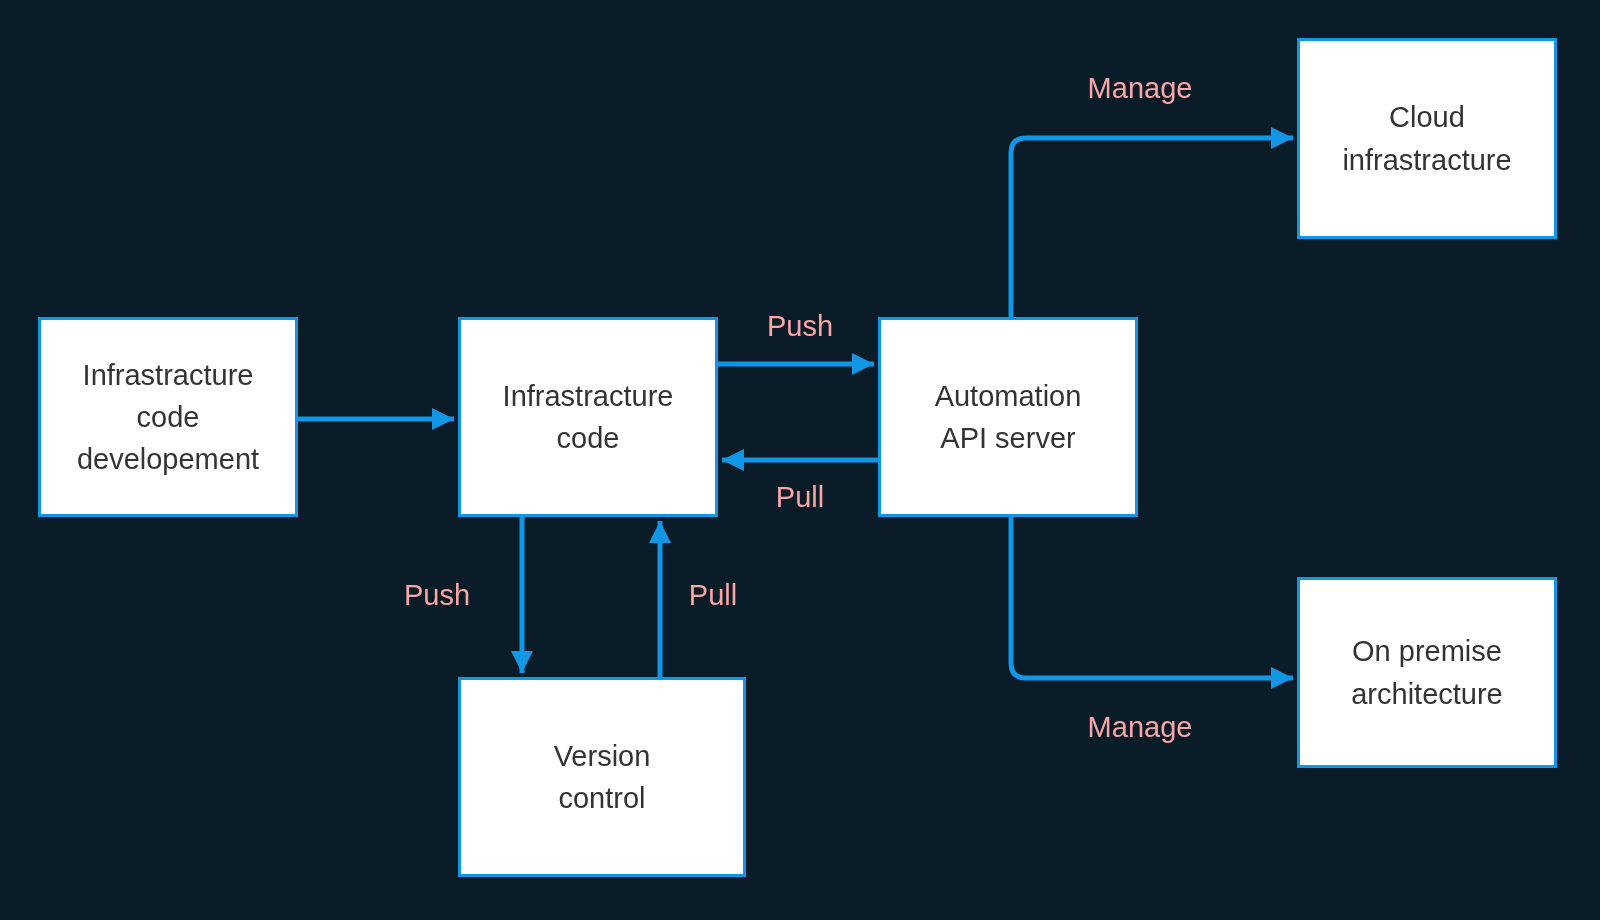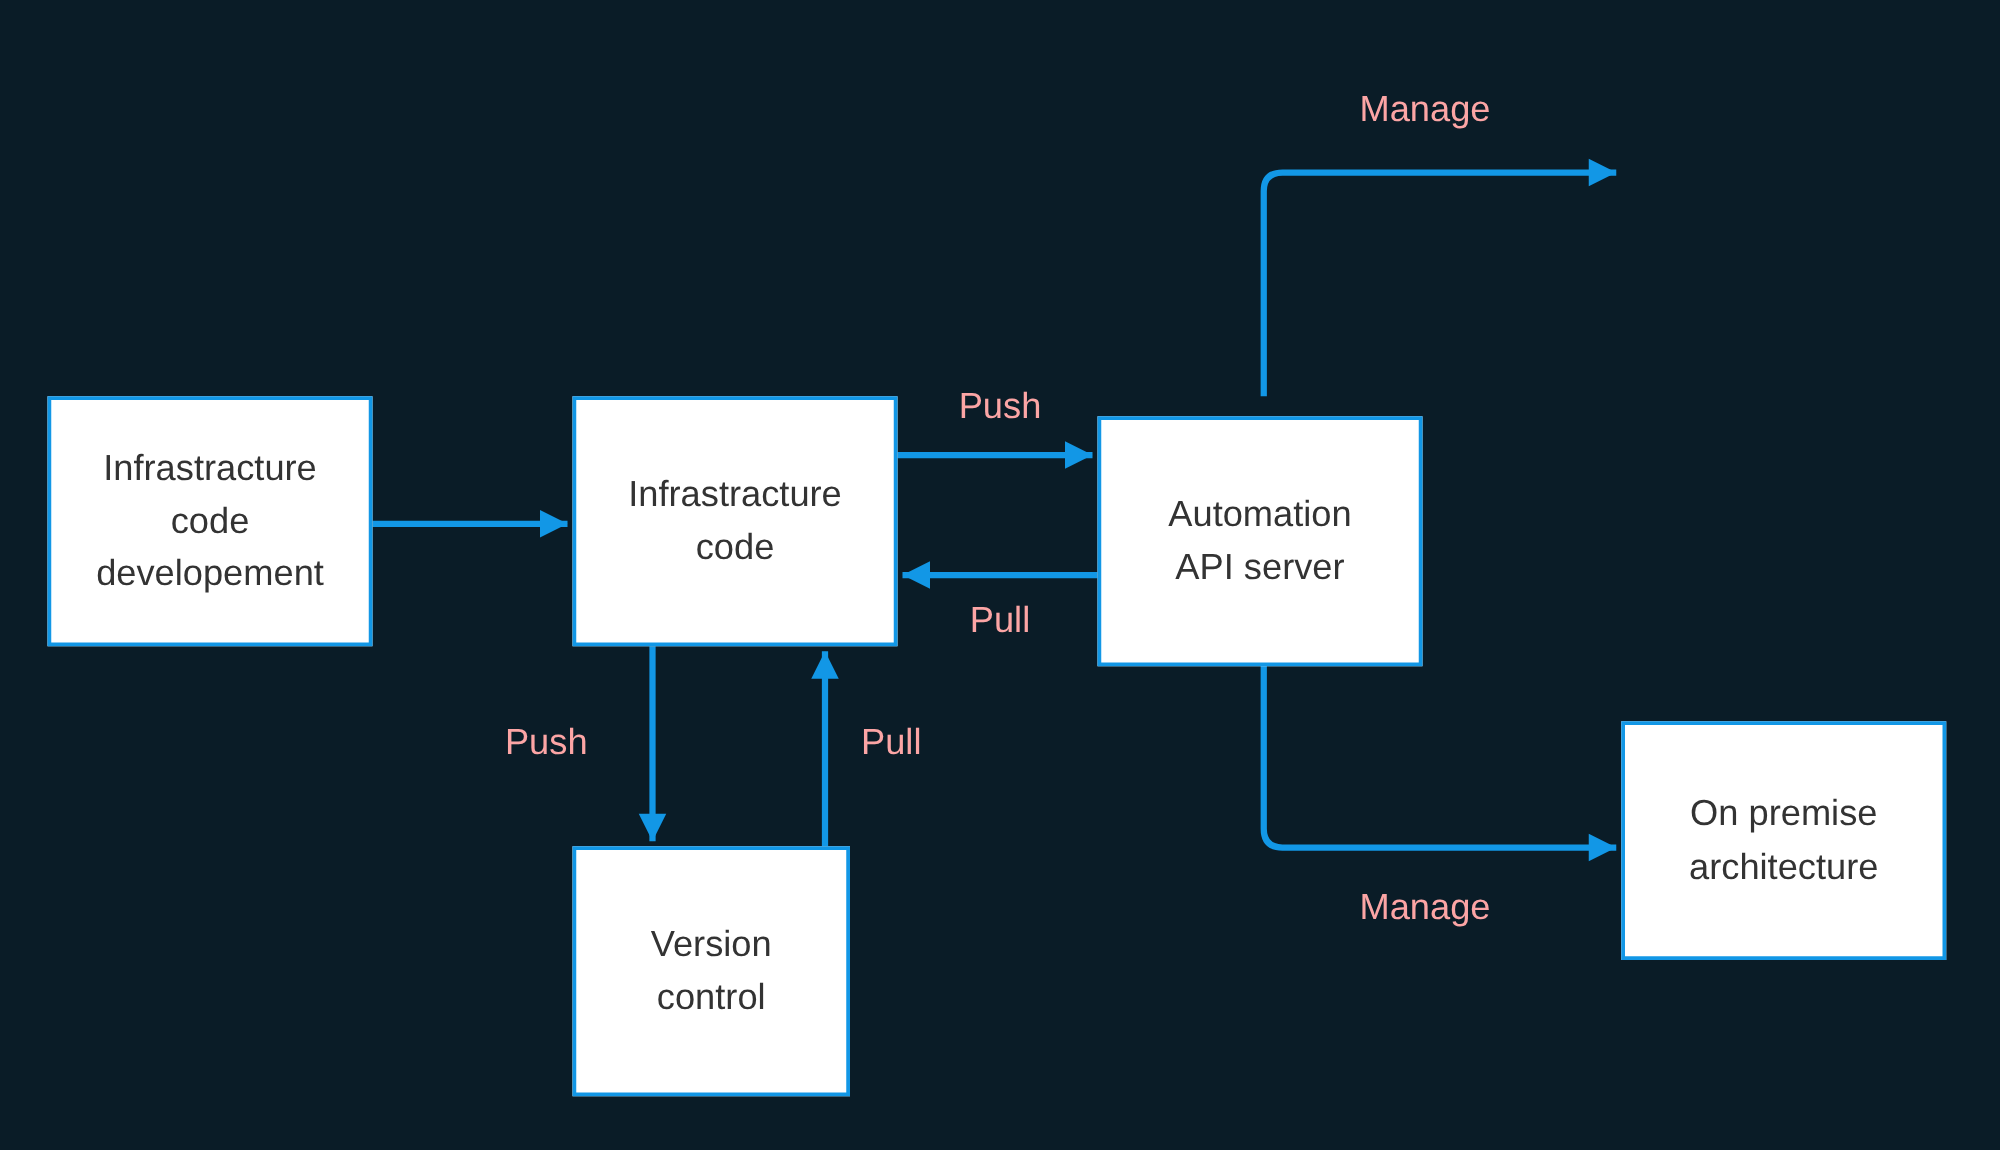--- a/index.html
+++ b/index.html
@@ -47,24 +47,24 @@
   .edge-label {
     position: absolute;
     transform: translate(-50%, -50%);
     font-size: 29px;
     color: #fca5a5;
     white-space: nowrap;
   }
   
   .n-dev      { left: 38px;   top: 317px; width: 260px; height: 200px; }
   .n-code     { left: 458px;  top: 317px; width: 260px; height: 200px; }
-  .n-api      { left: 878px;  top: 317px; width: 260px; height: 200px; margin-top: 16px; }
+  .n-api      { left: 878px;  top: 317px; width: 260px; height: 200px; }
   .n-cloud    { left: 1297px; top: 38px;  width: 260px; height: 201px; }
   .n-onprem   { left: 1297px; top: 577px; width: 260px; height: 191px; }
-  .n-vc       { left: 458px;  top: 677px; width: 222px; height: 200px; }
+  .n-vc       { left: 458px;  top: 677px; width: 288px; height: 200px; }
   
   .l-push-right     { left: 800px;  top: 326px; }
   .l-pull-left      { left: 800px;  top: 497px; }
   .l-push-down      { left: 437px;  top: 595px; }
   .l-pull-up        { left: 713px;  top: 595px; }
   .l-manage-top     { left: 1140px; top: 88px; }
   .l-manage-bottom  { left: 1140px; top: 727px; }
 </style>
 </head>
 <body>
@@ -95,20 +95,24 @@
   <div class="node n-code">
     <span class="node-label">Infrastracture
 code</span>
   </div>
 
   <div class="node n-api">
     <span class="node-label">Automation
 API server</span>
   </div>
 
+  <div class="node n-cloud">
+    <span class="node-label">Cloud
+infrastracture</span>
+  </div>
 
   <div class="node n-onprem">
     <span class="node-label">On premise
 architecture</span>
   </div>
 
   <div class="node n-vc">
     <span class="node-label">Version
 control</span>
   </div>

